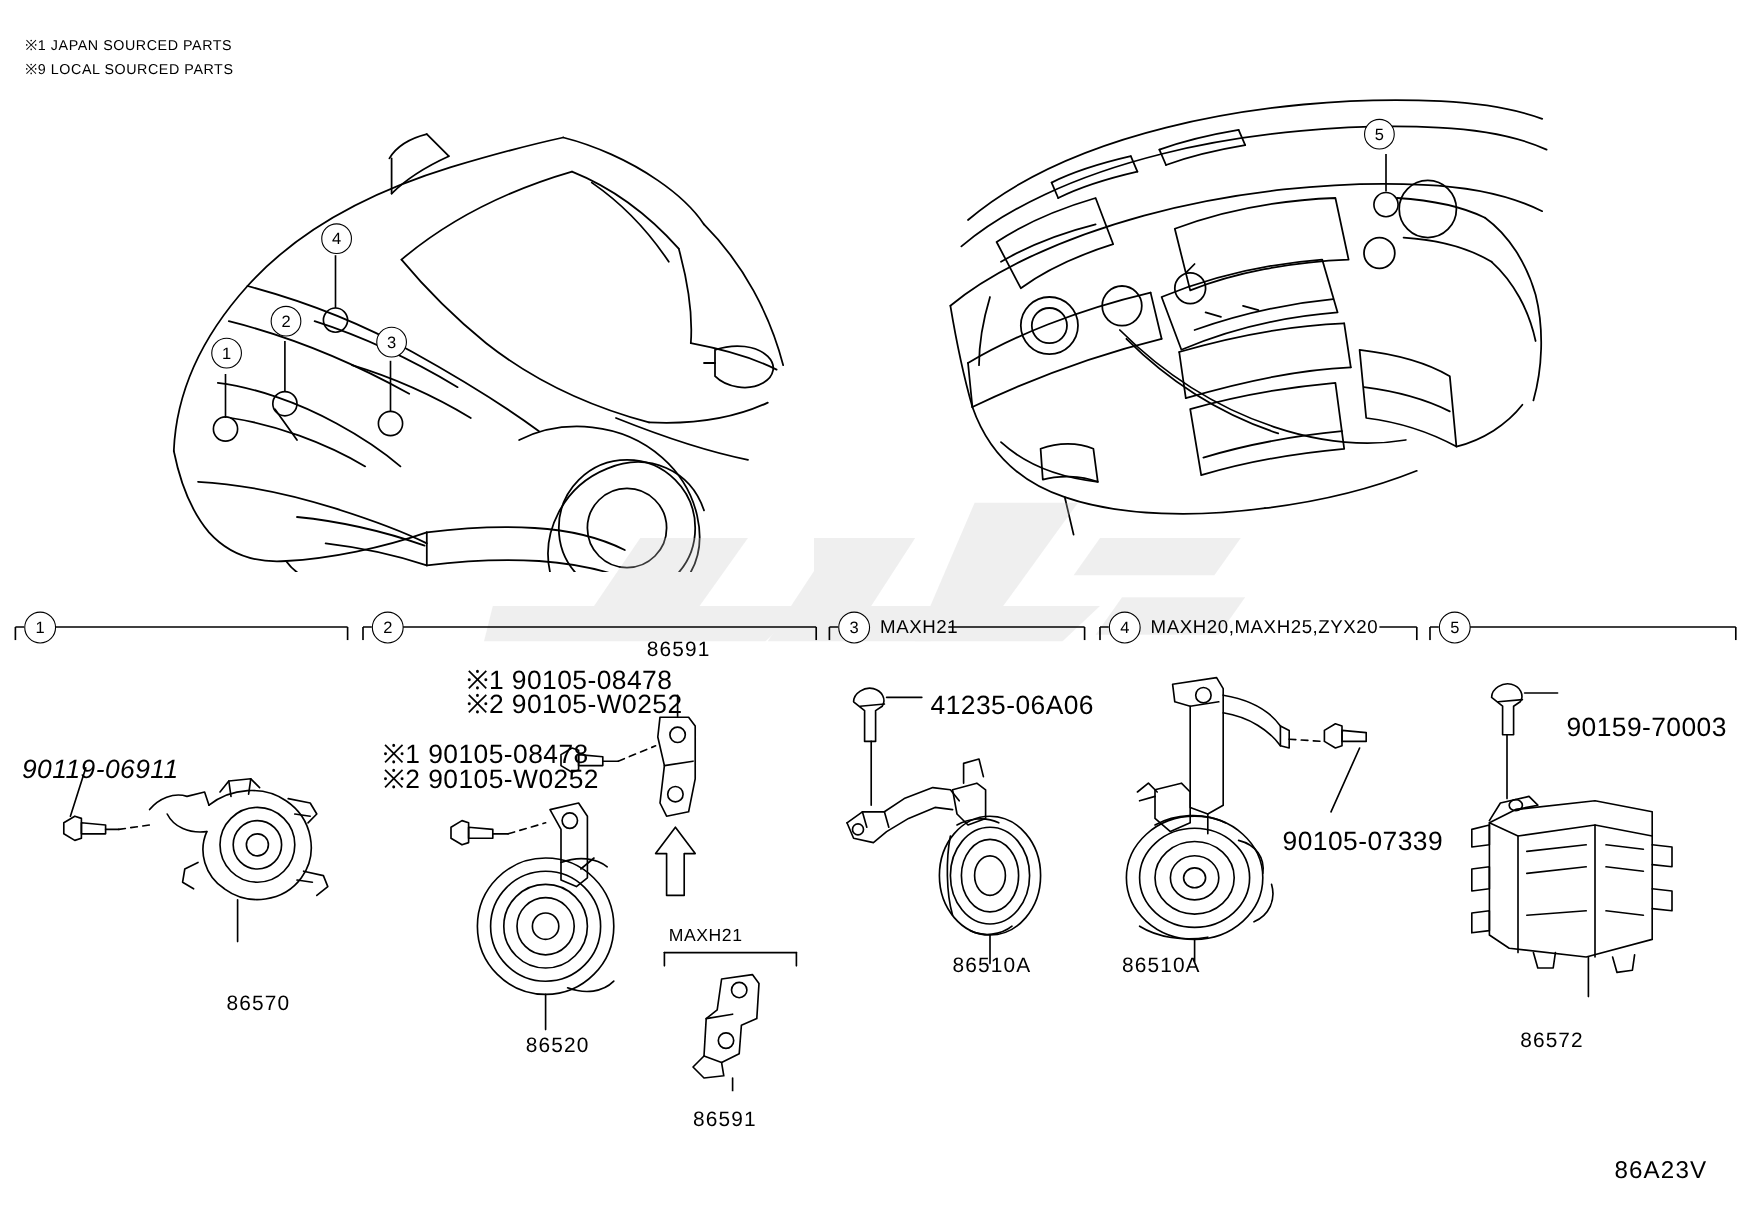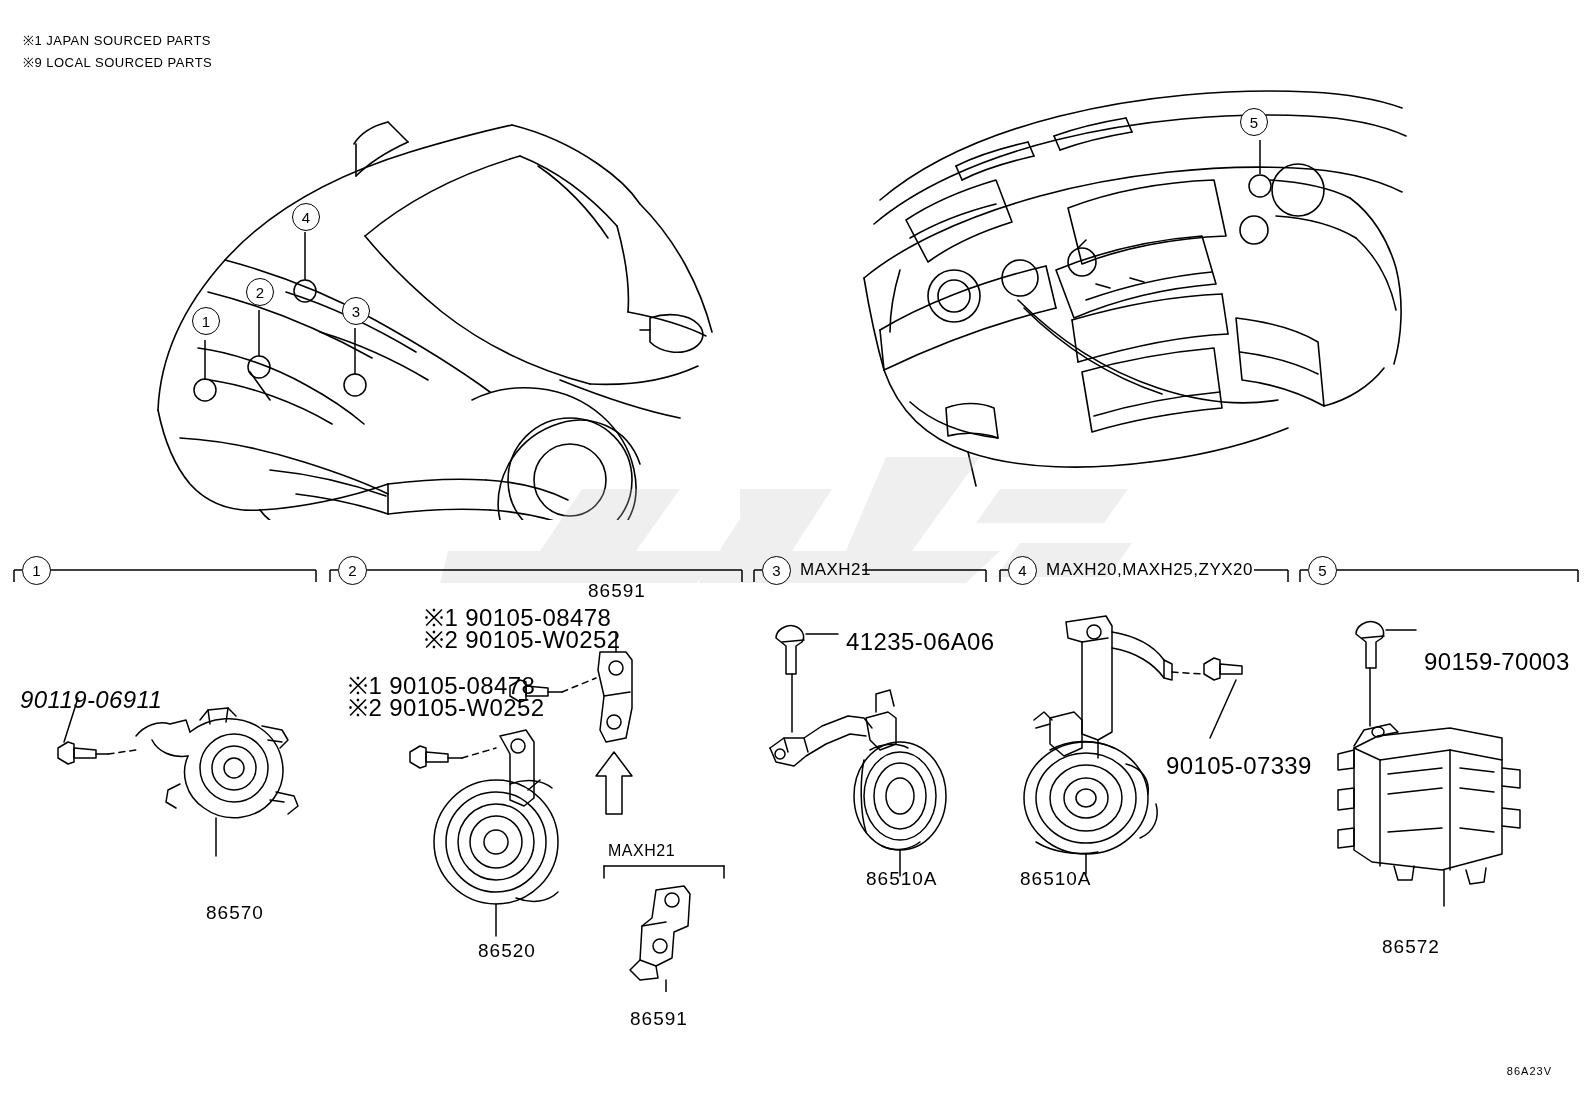--- a/index.html
+++ b/index.html
@@ -72,21 +72,21 @@
     white-space: nowrap;
   }
   .code-label {
     font-size: 24px;
     letter-spacing: 0.4px;
     white-space: nowrap;
   }
   .footer-code {
     right: 40px;
     bottom: 22px;
-    font-size: 11px;
+    font-size: 22px;
     letter-spacing: 1px;
   }
   .maxh-small {
     font-size: 16px;
     letter-spacing: 0.5px;
   }
   svg { display: block; }
   .ln { stroke: #000; fill: none; }
 </style>
 </head>

